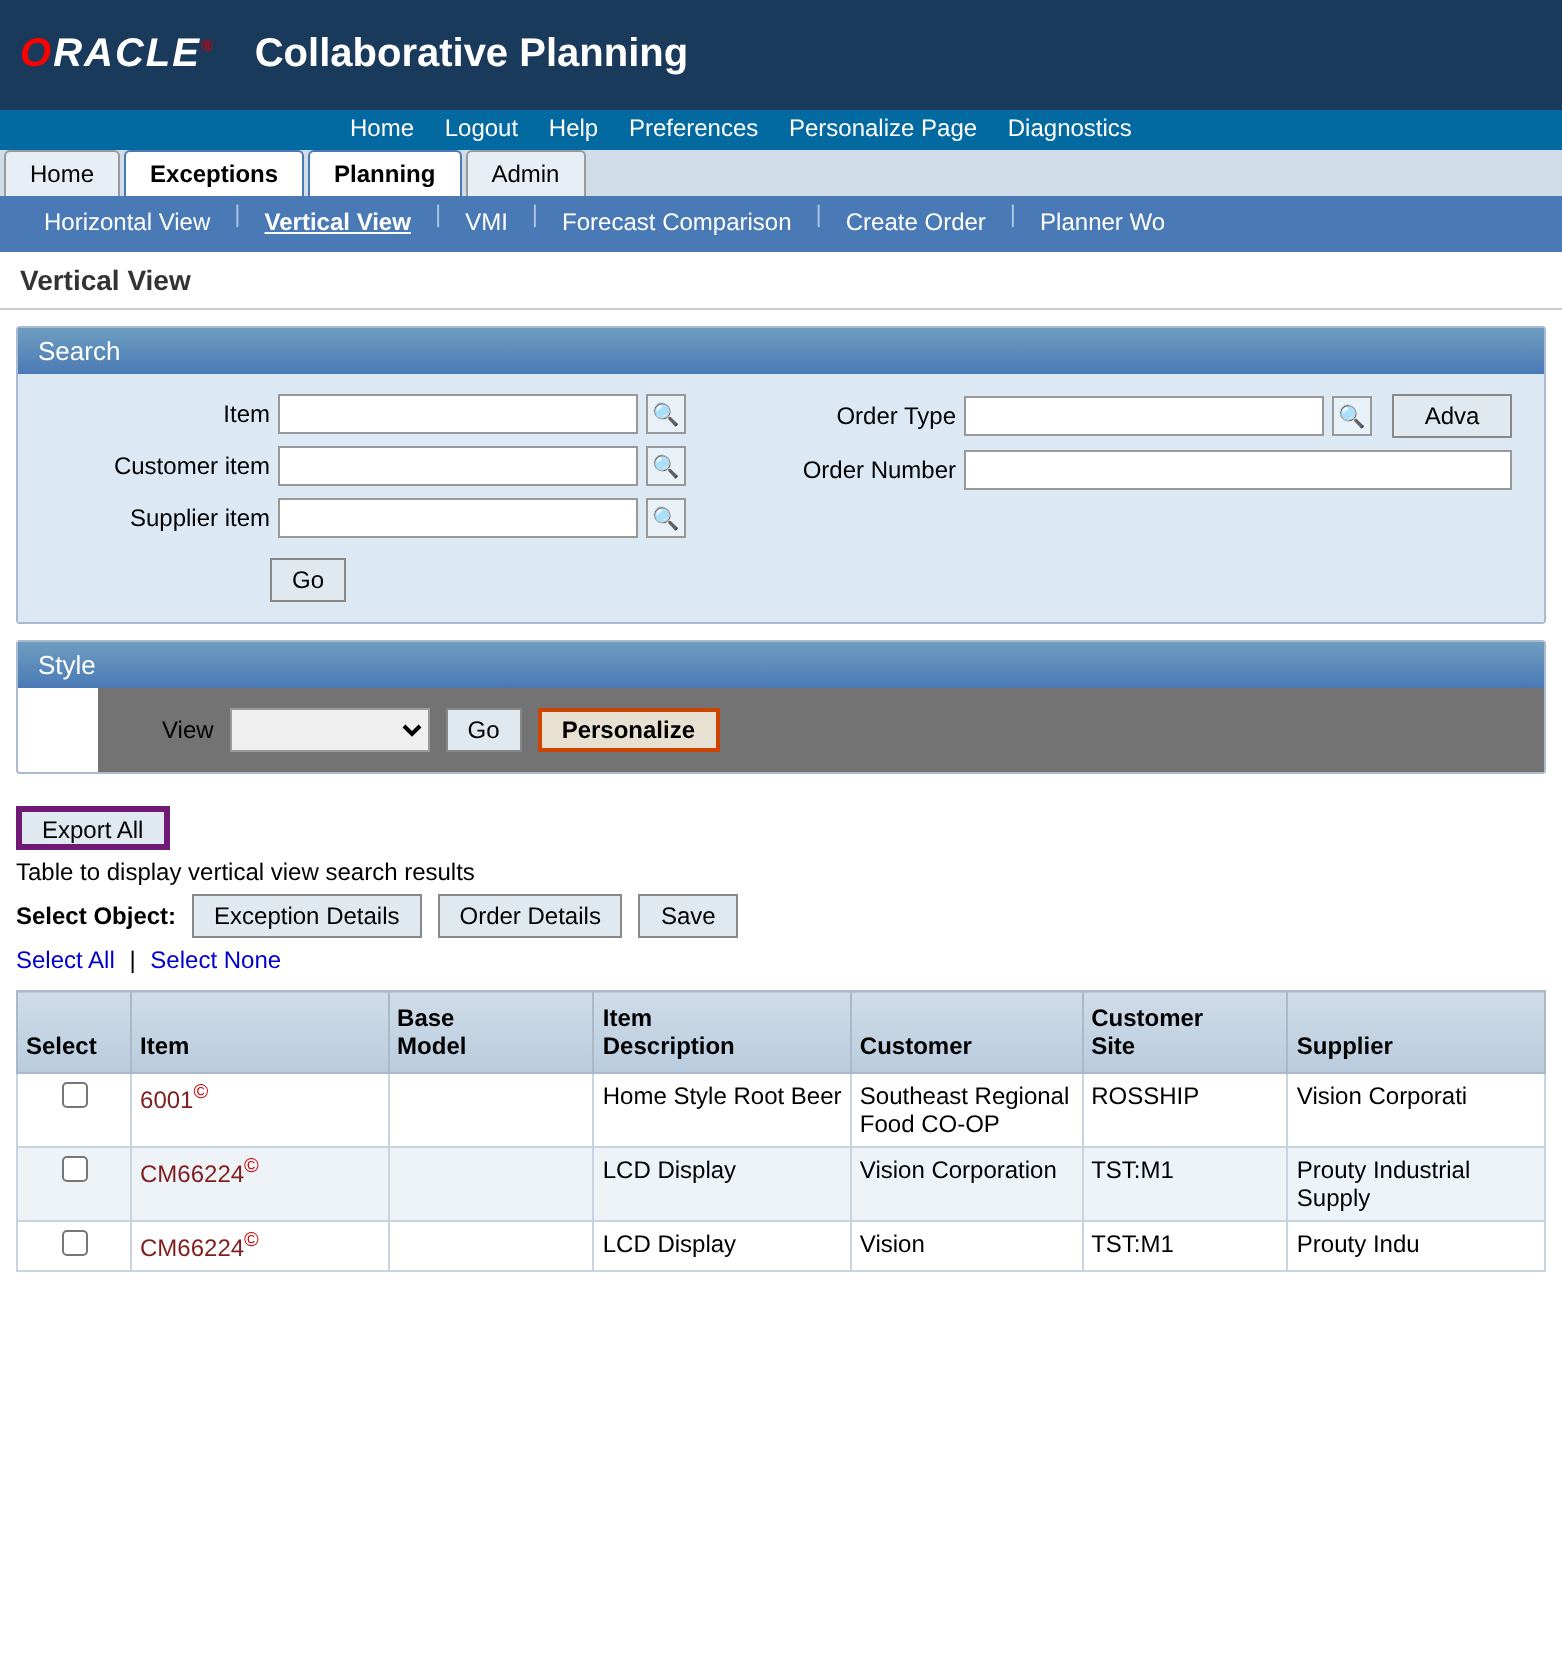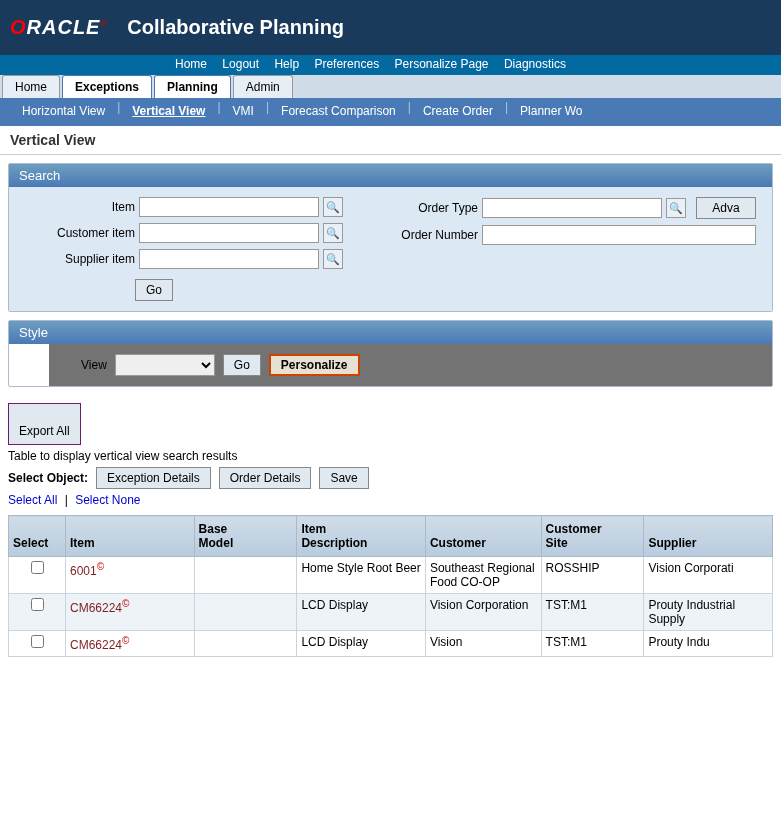--- a/index.html
+++ b/index.html
@@ -42,21 +42,21 @@
 
     
     .views-body { background: #737373; padding: 10px 32px; margin-left: 40px; }
     .views-row { display: flex; align-items: center; gap: 8px; }
     .view-select { height: 22px; font-size: 12px; border: 1px solid #999; padding: 1px 3px; width: 100px; }
     .view-go-btn { height: 22px; padding: 2px 10px; background: #e0e8f0; border: 1px solid #888; cursor: pointer; font-size: 12px; }
     .personalize-btn { height: 22px; padding: 2px 10px; background: #e8e0d0; border: 2px solid #cc4400; cursor: pointer; font-size: 12px; font-weight: bold; }
 
     
     .results-area { padding: 8px 8px; }
-    .export-btn { height: 22px; padding: 20px 10px; background: #e0e8f0; border: 1px solid #701a75; cursor: pointer; font-size: 12px; margin-bottom: 4px; }
+    .export-btn { height: 22px; padding: 2px 10px; background: #e0e8f0; border: 3px solid #701a75; cursor: pointer; font-size: 12px; margin-bottom: 4px; }
     .table-desc { font-size: 12px; color: #000; margin-bottom: 4px; }
     .select-object-row { display: flex; align-items: center; gap: 8px; margin-bottom: 4px; }
     .select-object-label { font-weight: bold; font-size: 12px; }
     .action-btn { height: 22px; padding: 2px 10px; background: #e0e8f0; border: 1px solid #888; cursor: pointer; font-size: 12px; }
     .select-links { margin-bottom: 8px; }
     .select-link { color: #0000cc; text-decoration: none; font-size: 12px; cursor: pointer; }
     .select-sep { color: #000; margin: 0 4px; font-size: 12px; }
 
     
     .data-table { width: 100%; border-collapse: collapse; font-size: 12px; }

